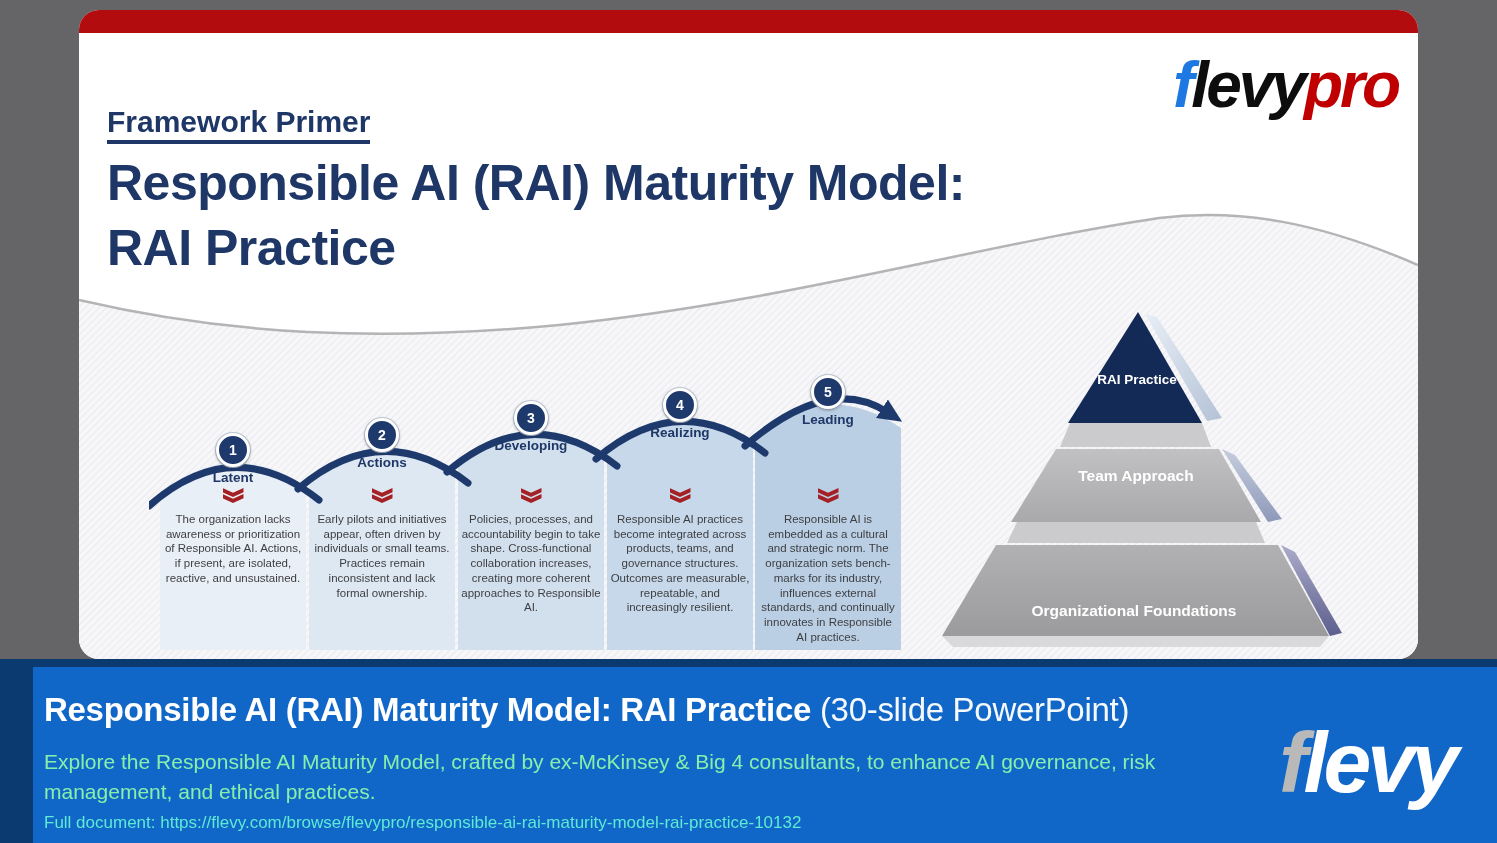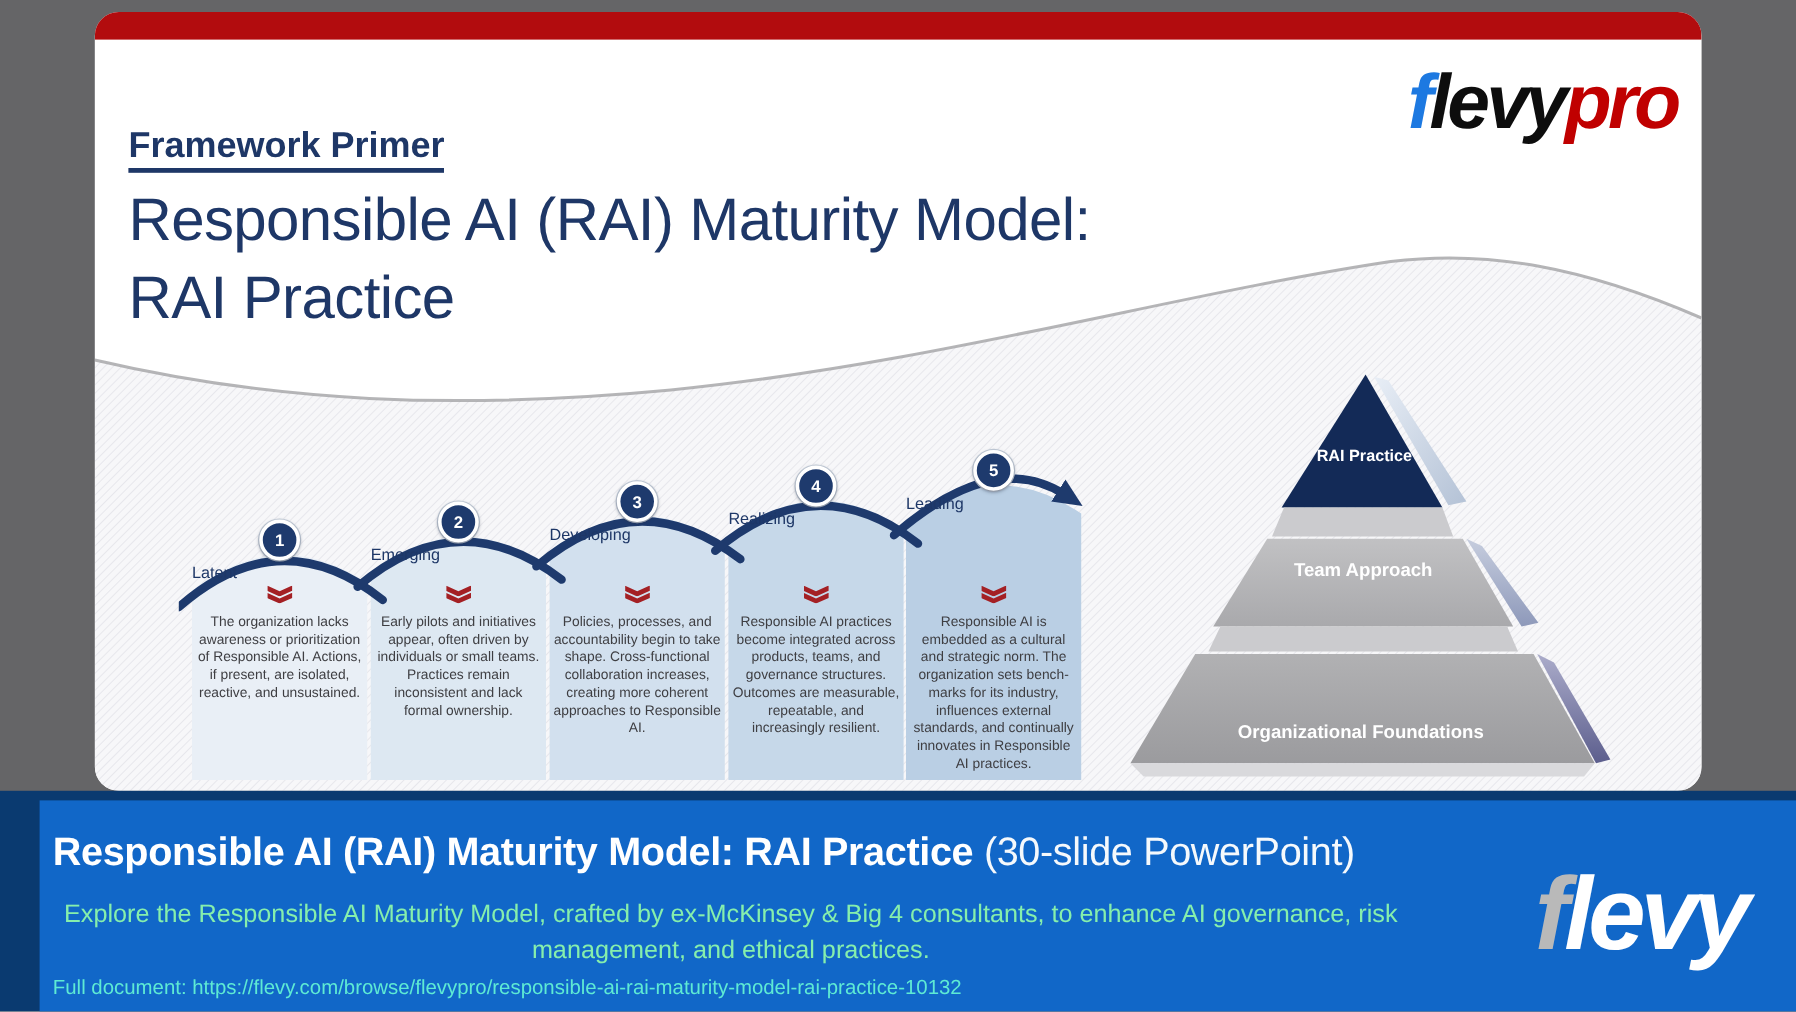--- a/index.html
+++ b/index.html
@@ -14,38 +14,38 @@
     background:#ffffff;overflow:hidden;border-radius:20px;
   }
   .red-bar{position:absolute;left:0;top:0;width:100%;height:23px;background:#b20c0e;}
   .eyebrow{
     position:absolute;left:28px;top:96px;
     font-size:30px;font-weight:bold;color:#1e3767;
     border-bottom:4px solid #1e3767;padding-bottom:2px;line-height:1.05;
   }
   .slide-title{
     position:absolute;left:28px;top:141px;
-    font-size:50px;font-weight:normal;color:#1e3767;line-height:1.3;
+    font-size:50px;font-weight:bold;color:#1e3767;line-height:1.3;
     letter-spacing:-0.5px;
   }
   .logo-pro{
     position:absolute;right:20px;top:43px;
     font-size:64px;font-weight:bold;font-style:italic;letter-spacing:-3px;line-height:1;margin-left:15px;
   }
   .logo-pro .f{color:#1d79e1;}
   .logo-pro .levy{color:#0d0d0d;}
   .logo-pro .pro{color:#c00000;}
   .wave-svg{position:absolute;left:0;top:190px;width:1339px;height:459px;}
   .diagram-svg{position:absolute;left:70px;top:360px;width:790px;height:289px;}
   .pyramid-svg{position:absolute;left:860px;top:290px;width:480px;height:350px;}
 
   
   .stage-name{
-    position:absolute;width:146px;text-align:left;
-    font-size:13.5px;font-weight:normal;color:#1e3767;z-index:5;
+    position:absolute;width:146px;text-align:center;
+    font-size:13.5px;font-weight:bold;color:#1e3767;z-index:5;
   }
   .stage-badge{
     position:absolute;width:28px;height:28px;border-radius:50%;
     background:#1e3a6d;border:3px solid #ffffff;
     box-shadow:0 1px 3px rgba(40,50,70,.55), 0 0 0 1px #c9d2de;
     display:flex;align-items:center;justify-content:center;z-index:6;
   }
   .stage-badge span{color:#fff;font-size:14px;font-weight:bold;}
   .chev-wrap{position:absolute;top:478px;width:146px;z-index:5;}
   .chev{
@@ -64,21 +64,20 @@
     position:absolute;text-align:center;color:#ffffff;font-weight:bold;z-index:5;
   }
   #pyr-top-label{left:1002px;top:362px;width:112px;font-size:13.5px;line-height:1.25;}
   #pyr-mid-label{left:957px;top:457px;width:200px;font-size:15.5px;}
   #pyr-bot-label{left:935px;top:568px;width:240px;font-size:15.5px;margin-top:24px;}
 
   
   #banner{
     position:absolute;left:0;top:659px;width:1497px;height:184px;
     background:#0a3a70;
-    text-align:center;
   }
   #banner-inner{
     position:absolute;left:33px;top:8px;right:0;bottom:0;background:#1167c8;
   }
   .banner-title{
     position:absolute;left:11px;top:24px;color:#ffffff;font-size:33px;
     white-space:nowrap;letter-spacing:-0.3px;
   }
   .banner-title .bold{font-weight:bold;}
   .banner-title .light{font-weight:normal;opacity:.96;}
@@ -153,21 +152,21 @@
       <span>3</span>
     </div>
   <div class="stage-badge" style="left:584px;top:378px">
       <span>4</span>
     </div>
   <div class="stage-badge" style="left:732px;top:365px">
       <span>5</span>
     </div>
 
   <div class="stage-name" style="left:81px;top:460px">Latent</div>
-  <div class="stage-name" style="left:230px;top:445px">Emerging</div>
+  <div class="stage-name" style="left:230px;top:445px">Actions</div>
   <div class="stage-name" style="left:379px;top:428px">Developing</div>
   <div class="stage-name" style="left:528px;top:415px">Realizing</div>
   <div class="stage-name" style="left:676px;top:402px">Leading</div>
 
   <div class="chev-wrap" style="left:81px">
       <i class="chev"></i>
       <i class="chev"></i>
     </div>
   <div class="chev-wrap" style="left:230px">
       <i class="chev"></i>

